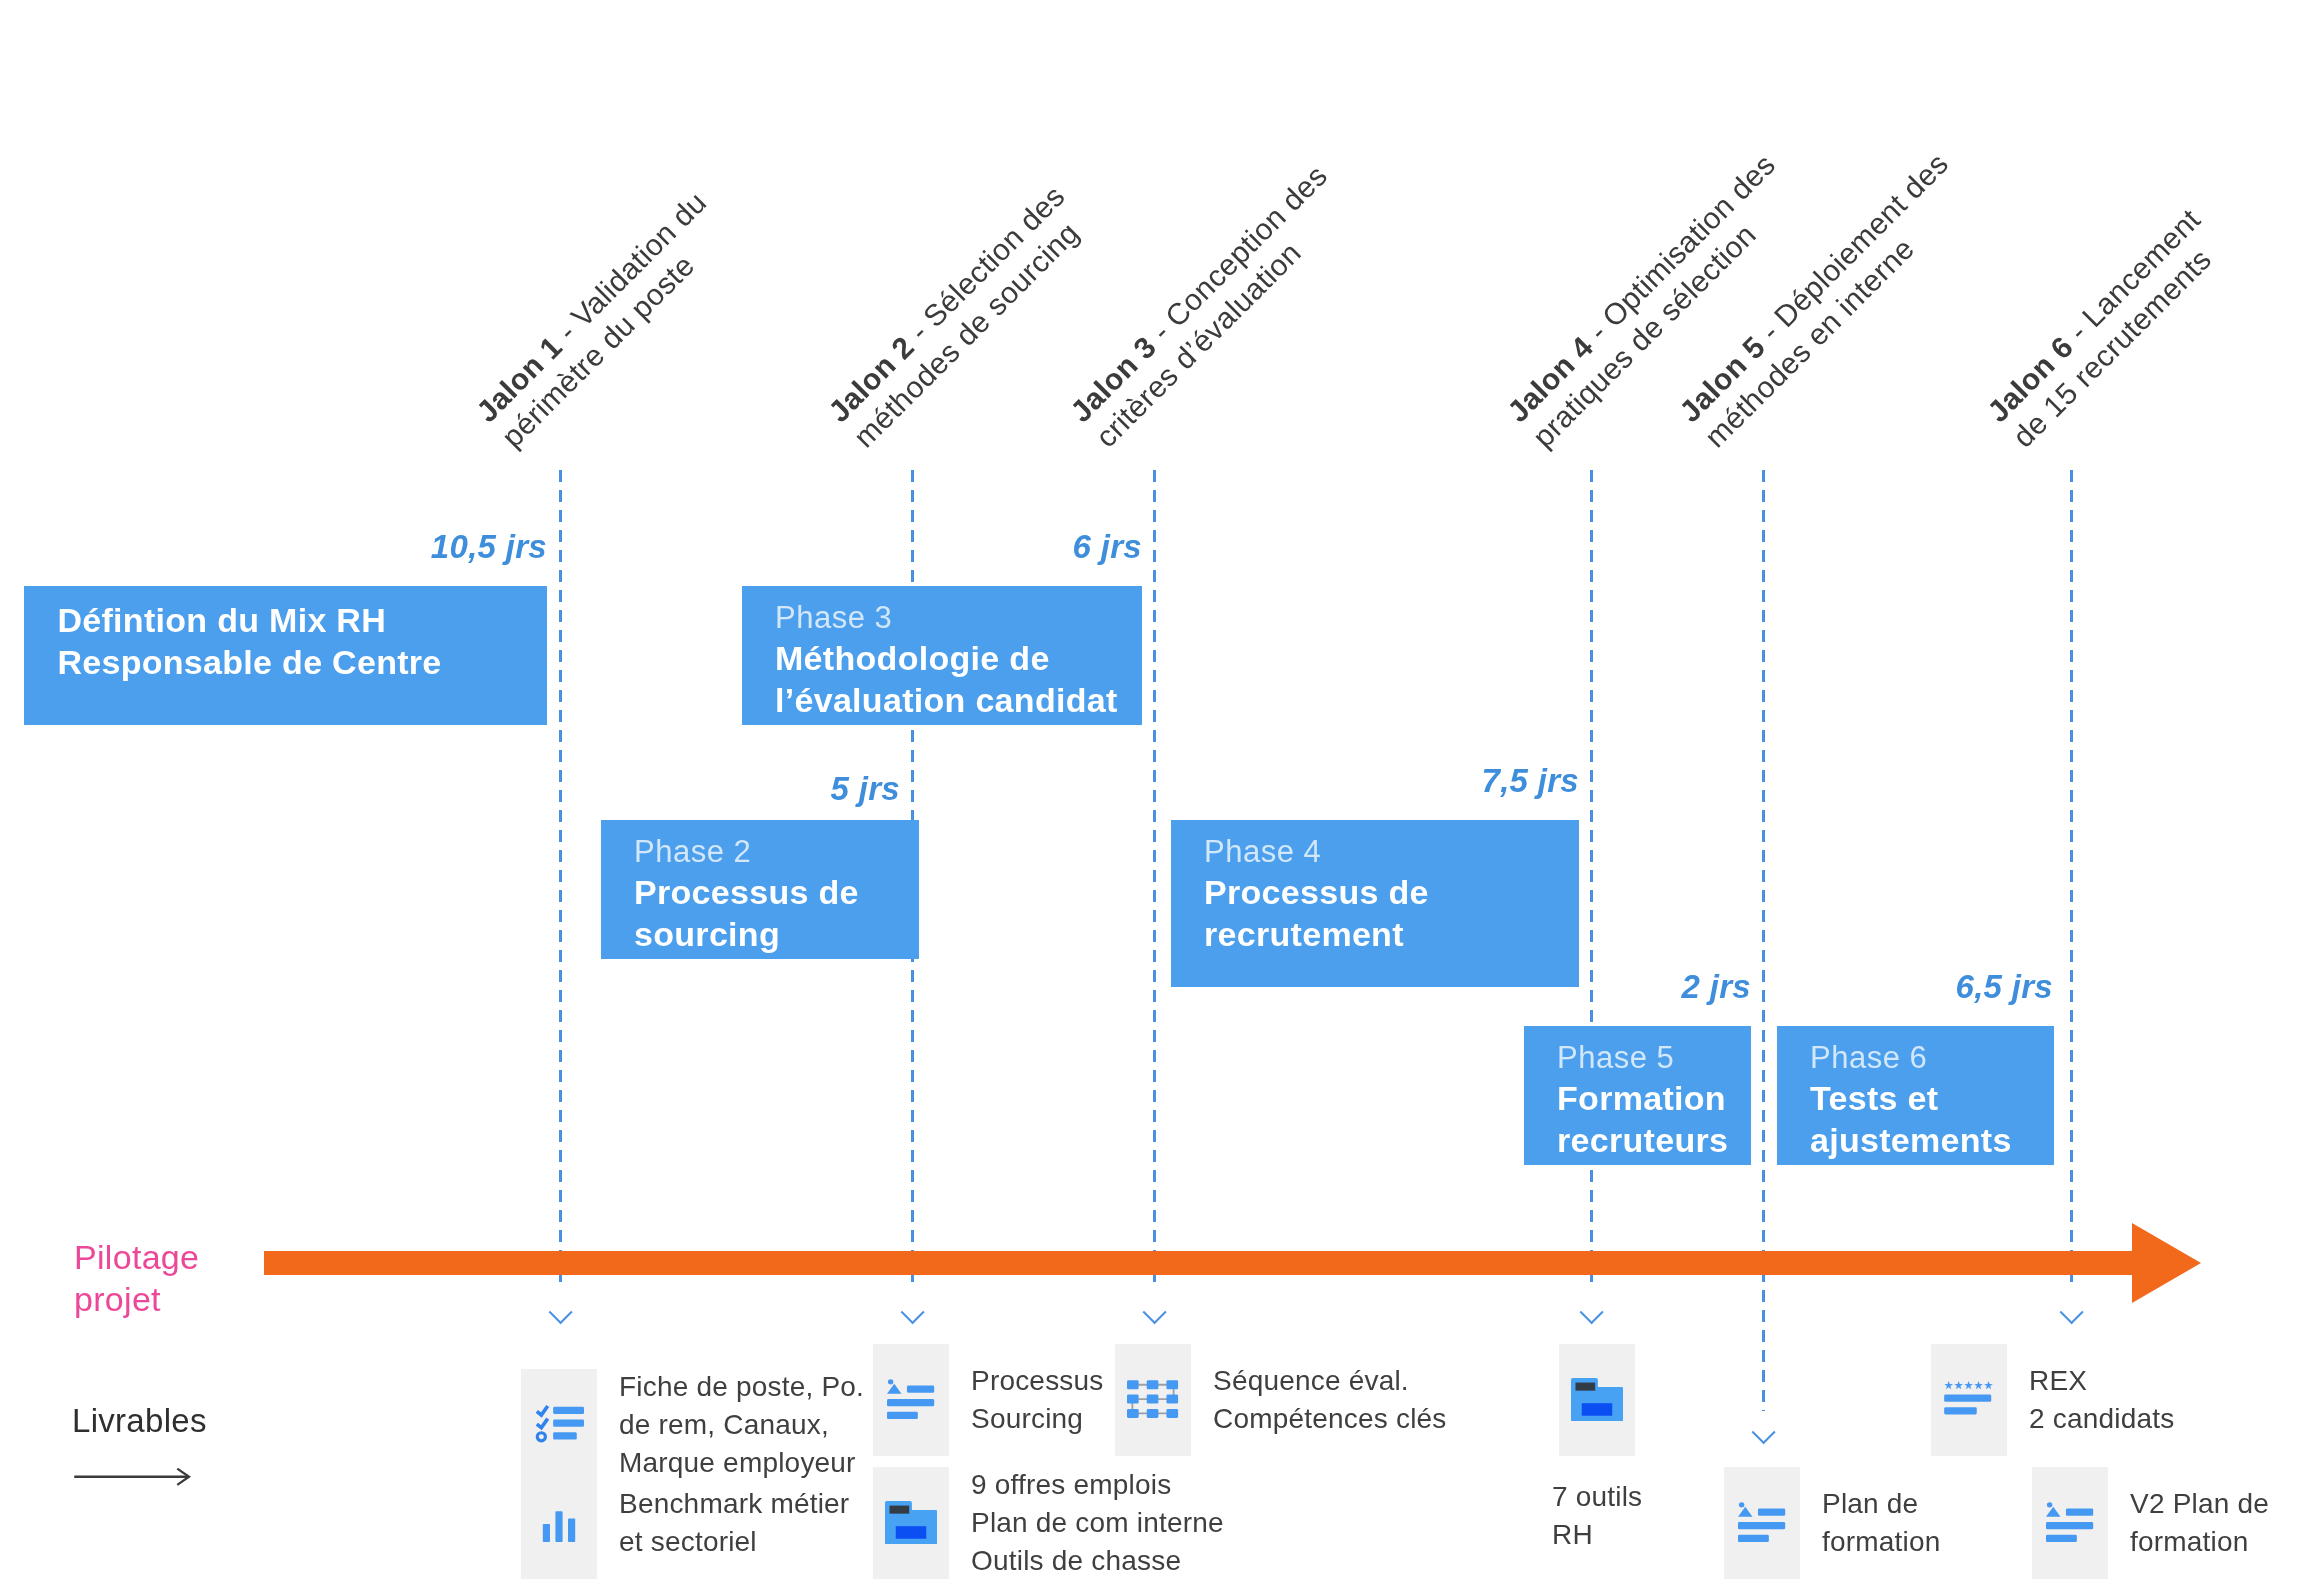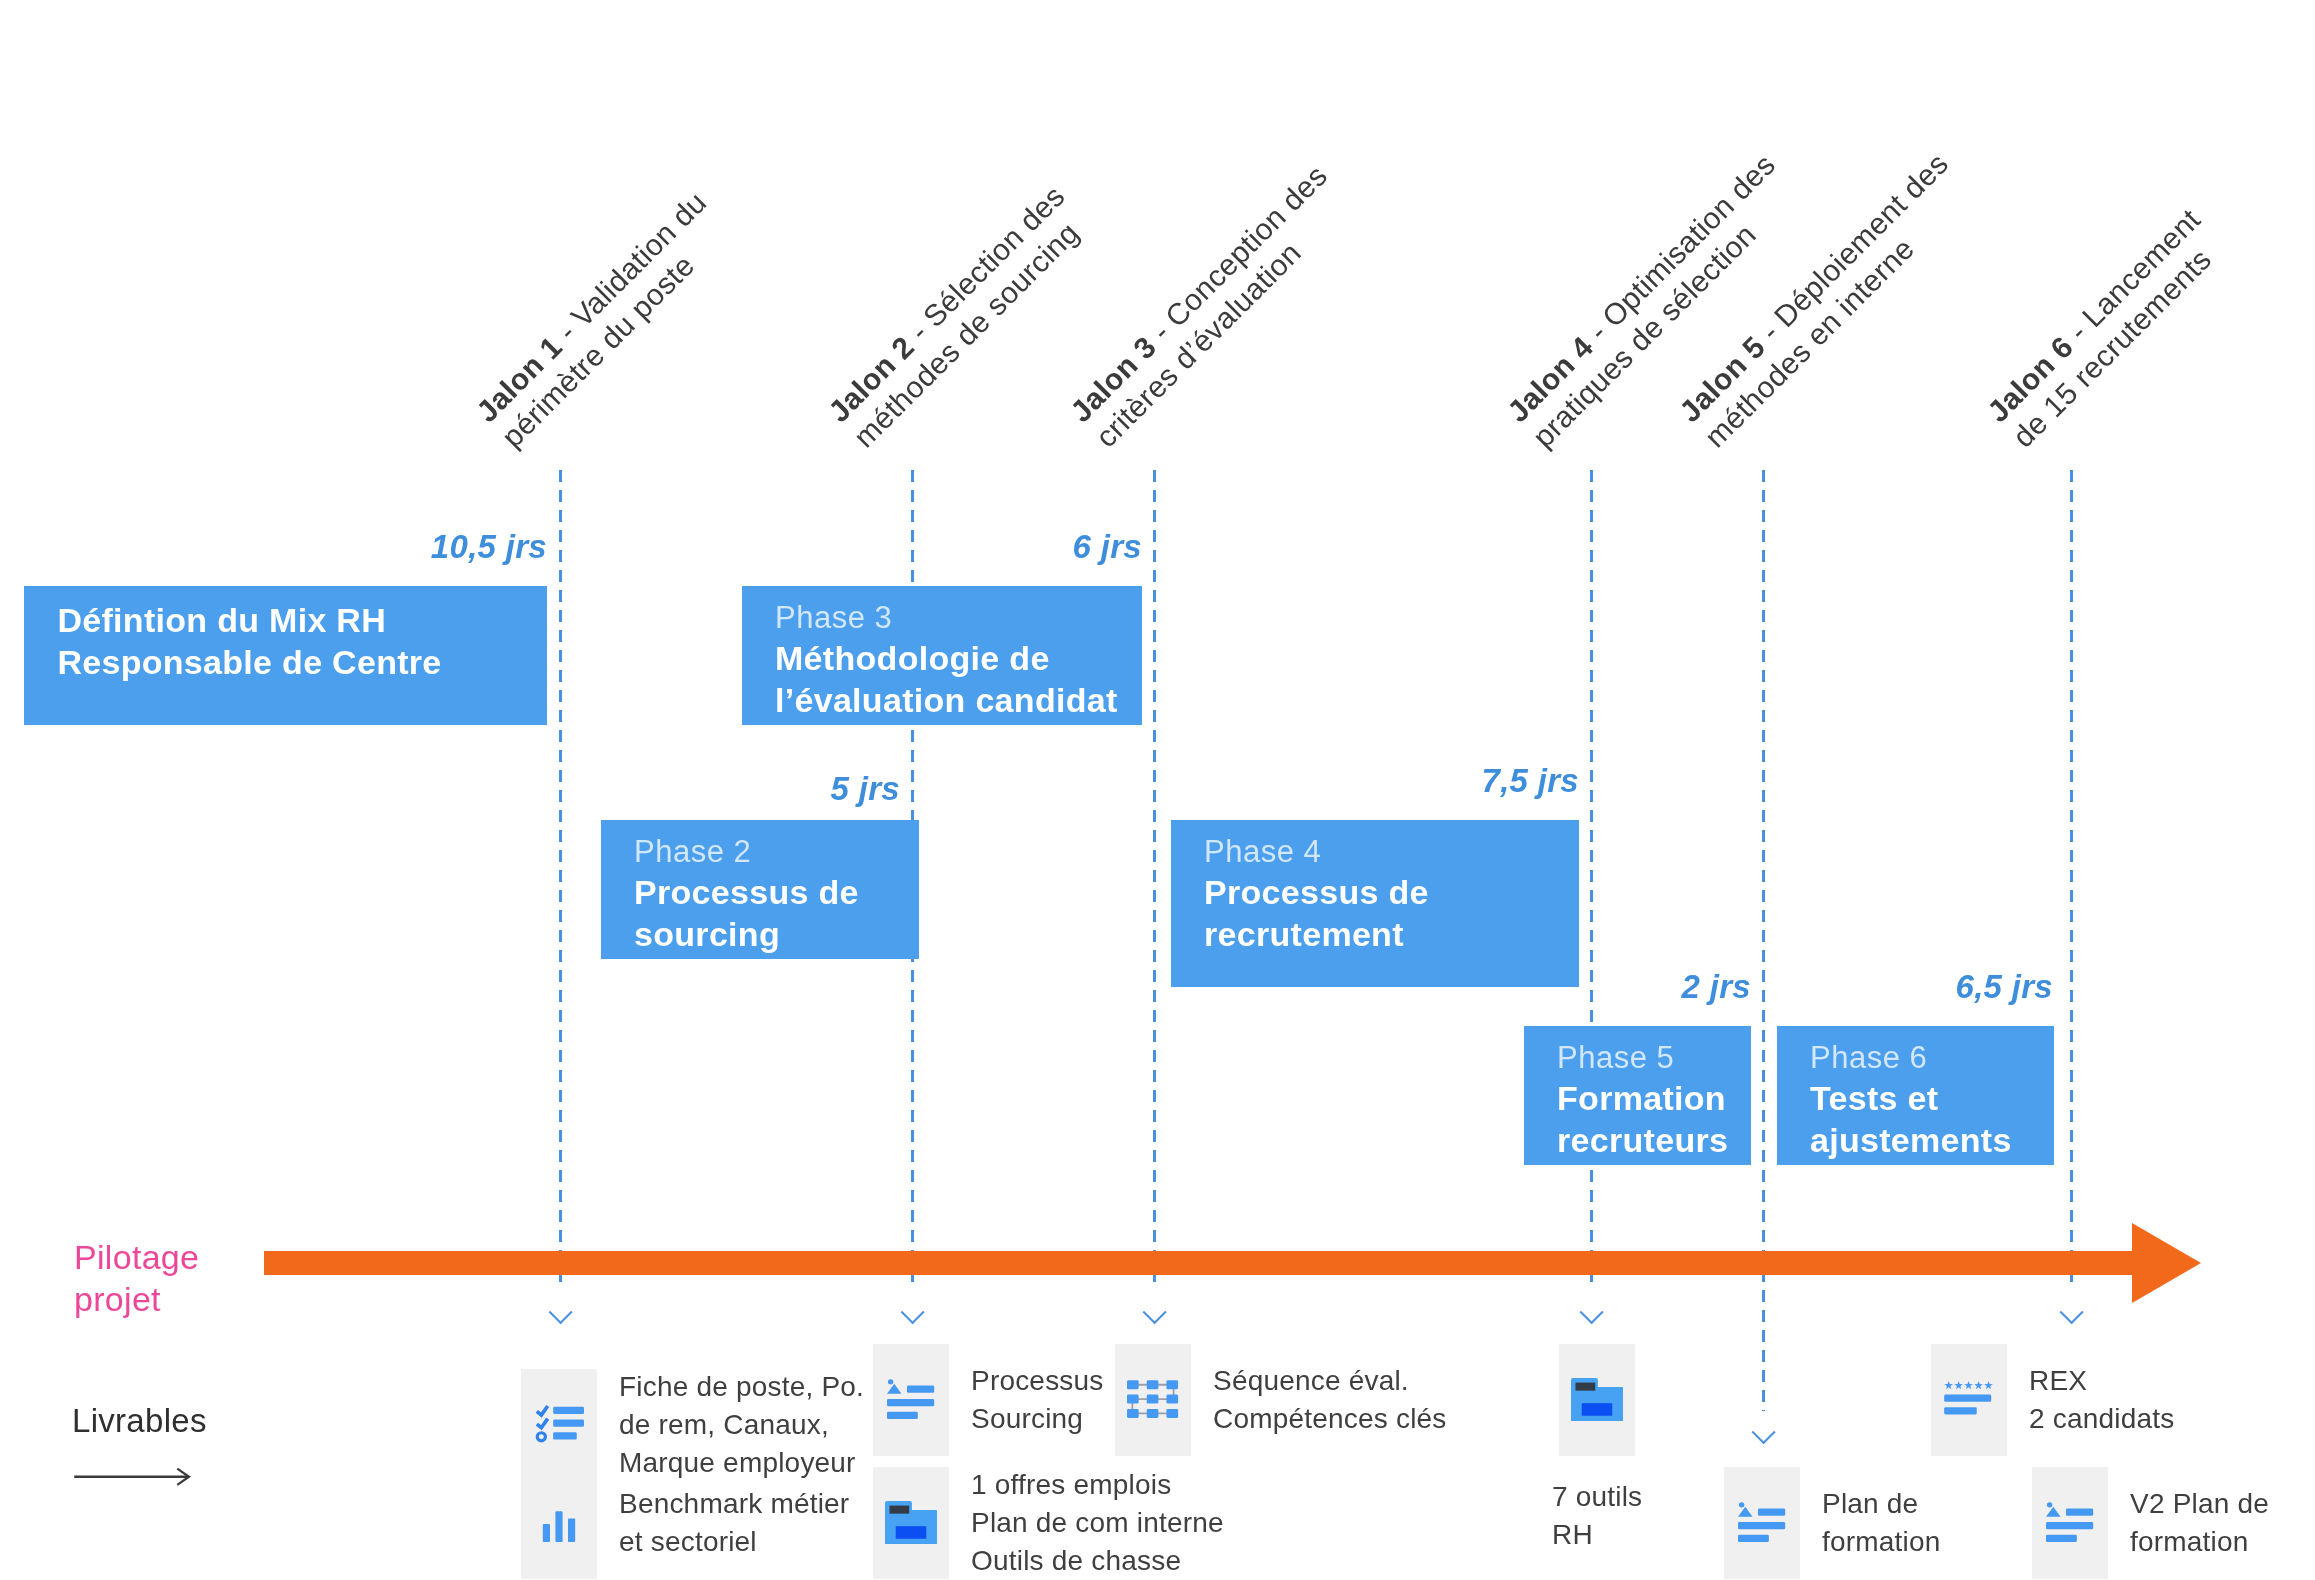--- a/index.html
+++ b/index.html
@@ -256,21 +256,21 @@
 
   <div class="deliv" style="left:873px;top:1467px;">
     <div class="icon-box">
       <svg width="52" height="45" viewBox="0 0 58 50">
         <rect x="0" y="0" width="30" height="14" rx="2" fill="#47a2f4"></rect>
         <rect x="0" y="10" width="58" height="38" rx="1" fill="#47a2f4"></rect>
         <rect x="5" y="5" width="22" height="9" fill="#333b45"></rect>
         <rect x="12" y="28" width="34" height="14" fill="#0b4ff2"></rect>
       </svg>
     </div>
-    <div class="deliv-text">1 offres emplois
+    <div class="deliv-text">9 offres emplois
 Plan de com interne
 Outils de chasse</div>
   </div>
 
   <div class="deliv" style="left:1724px;top:1467px;">
     <div class="icon-box">
       <svg width="49" height="42" viewBox="0 0 54 46">
         <circle cx="4" cy="3" r="3" fill="#4599f2"></circle>
         <polygon points="0,16 8,5 16,16" fill="#4599f2"></polygon>
         <rect x="22" y="7" width="30" height="8" rx="1.5" fill="#4599f2"></rect>

